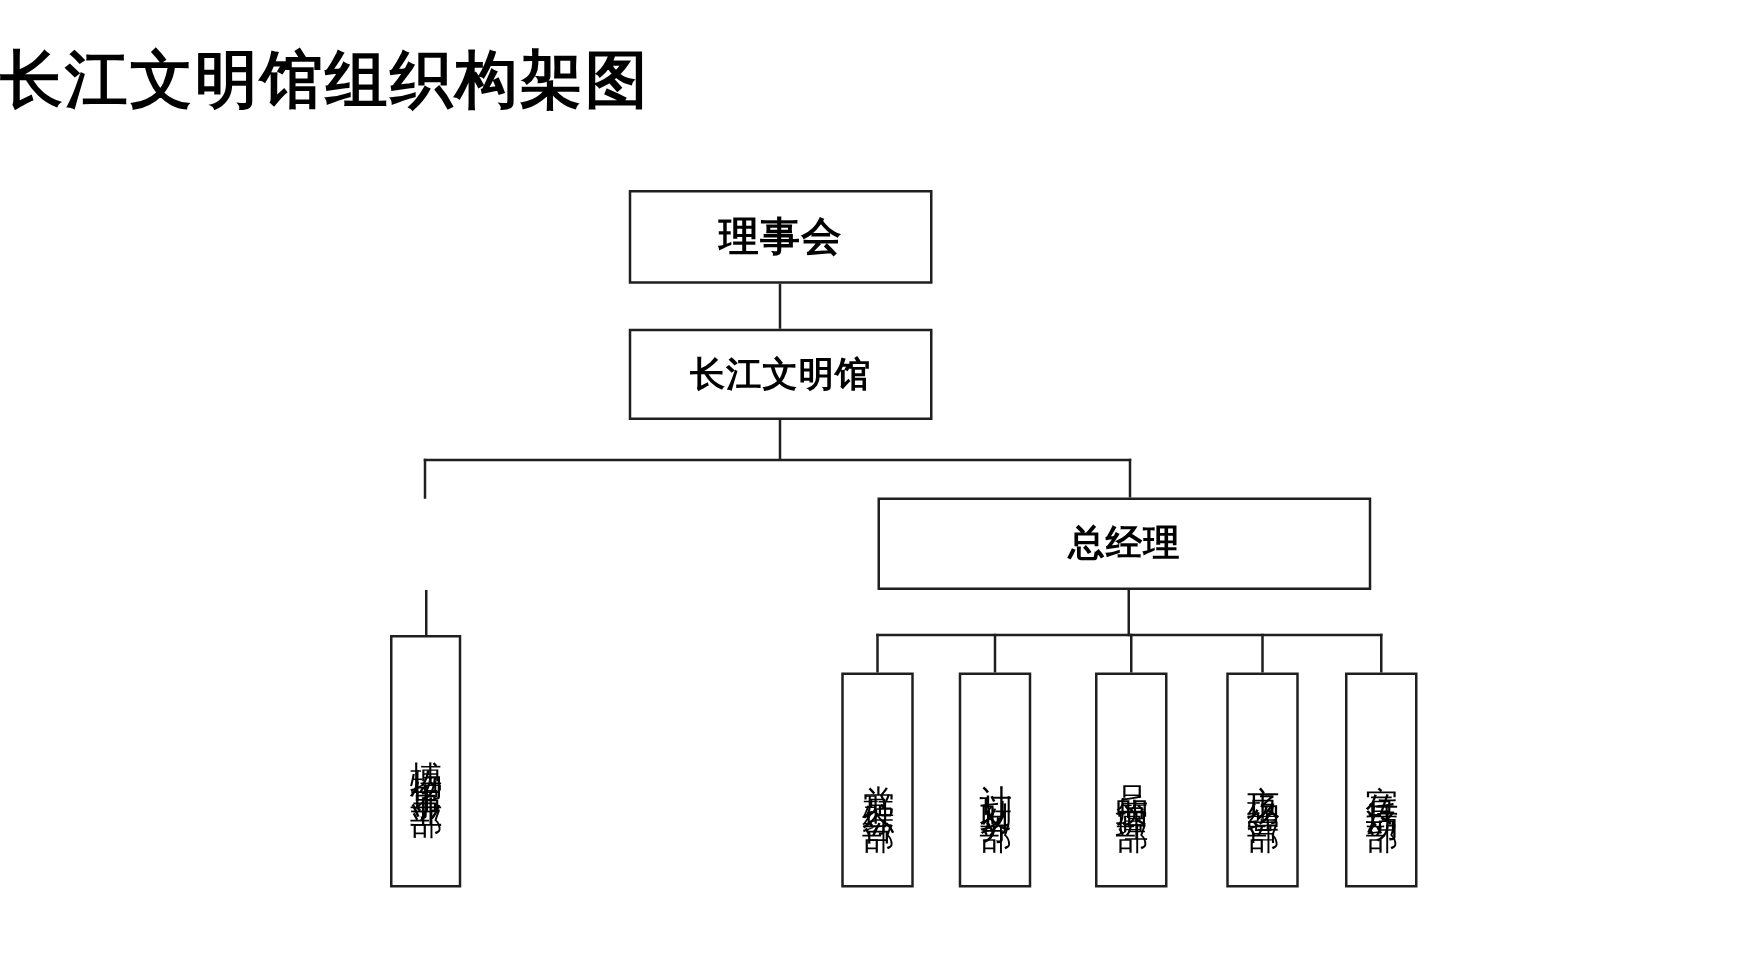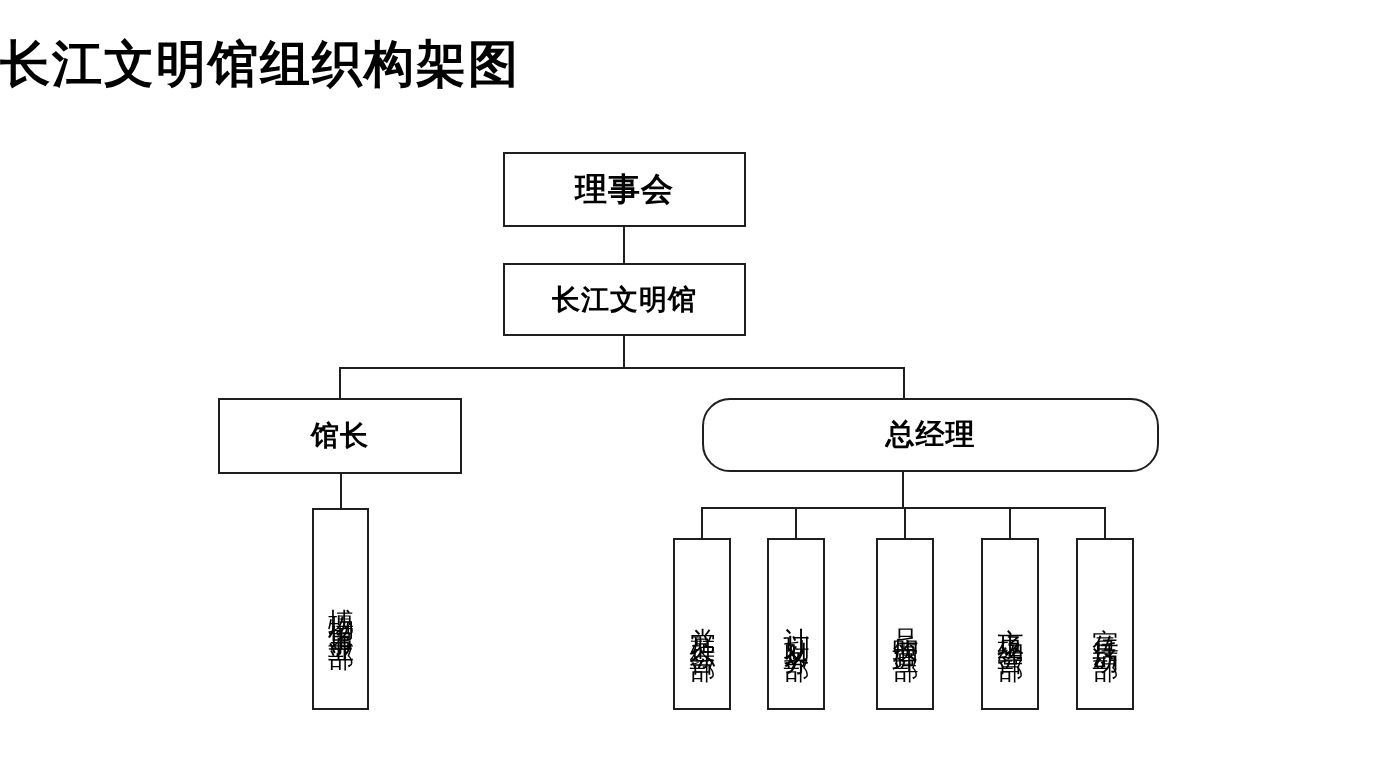--- a/index.html
+++ b/index.html
@@ -48,21 +48,21 @@
   }
   .line {
     position: absolute;
     background: #1f1f1f;
   }
 
   
   .box-board        { left: 503px; top: 152px; width: 243px; height: 75px;  font-size: 32px; }
   .box-institution  { left: 503px; top: 263px; width: 243px; height: 73px;  font-size: 28px; }
   .box-director     { left: 218px; top: 398px; width: 244px; height: 76px;  font-size: 28px; }
-  .box-gm           { left: 702px; top: 398px; width: 457px; height: 74px;  font-size: 29px; border-radius: 28px; }
+  .box-gm           { left: 702px; top: 398px; width: 395px; height: 74px;  font-size: 29px; }
   .box-dept-museum  { left: 312px; top: 508px; width: 57px;  height: 202px; }
   .box-dept-1       { left: 673px; top: 538px; width: 58px;  height: 172px; }
   .box-dept-2       { left: 767px; top: 538px; width: 58px;  height: 172px; }
   .box-dept-3       { left: 876px; top: 538px; width: 58px;  height: 172px; }
   .box-dept-4       { left: 981px; top: 538px; width: 58px;  height: 172px; }
   .box-dept-5       { left: 1076px; top: 538px; width: 58px; height: 172px; }
 
   
   .c-board-inst     { left: 623px; top: 226px; width: 2px;   height: 38px; }
   .c-inst-down      { left: 623px; top: 335px; width: 2px;   height: 33px; }
@@ -100,23 +100,20 @@
   <div class="line c-gm-stub-5"></div>
 
   <div class="box box-institution">
     <span class="hlabel">长江文明馆</span>
   </div>
 
   <div class="box box-board">
     <span class="hlabel">理事会</span>
   </div>
 
-  <div class="box box-director">
-    <span class="hlabel">馆长</span>
-  </div>
   <div class="box box-gm">
     <span class="hlabel">总经理</span>
   </div>
 
   <div class="box box-dept-museum">
     <span class="vtext">博物馆事业部</span>
   </div>
 
   <div class="box box-dept-1">
     <span class="vtext">党群综合部</span>

